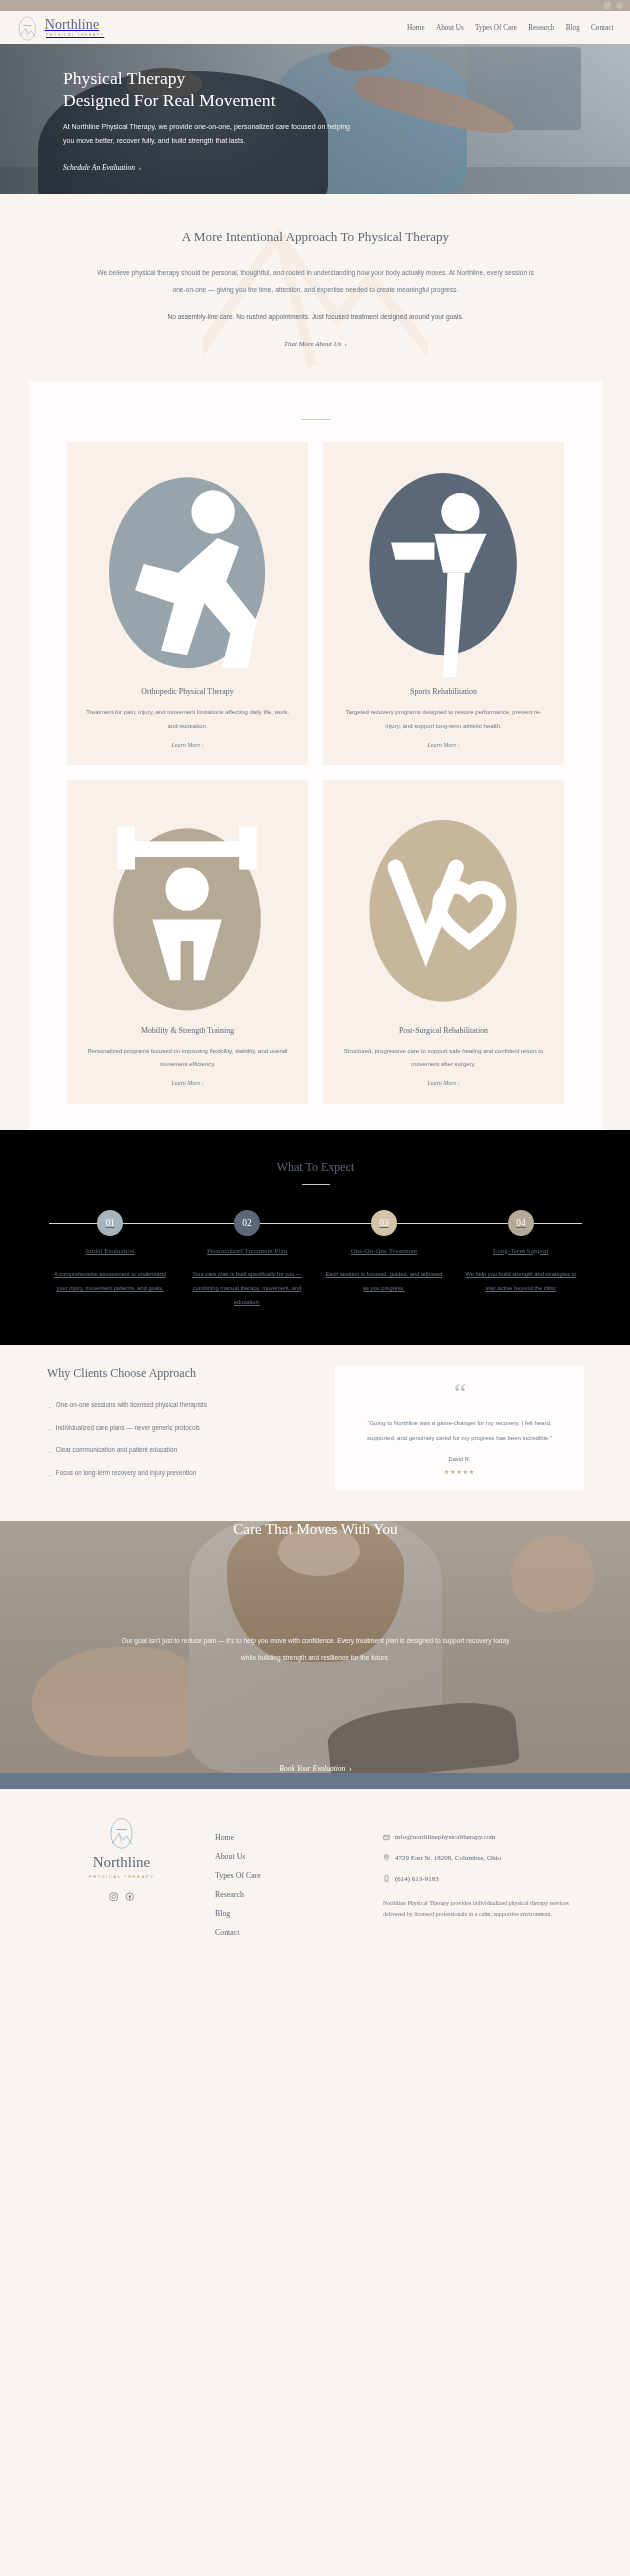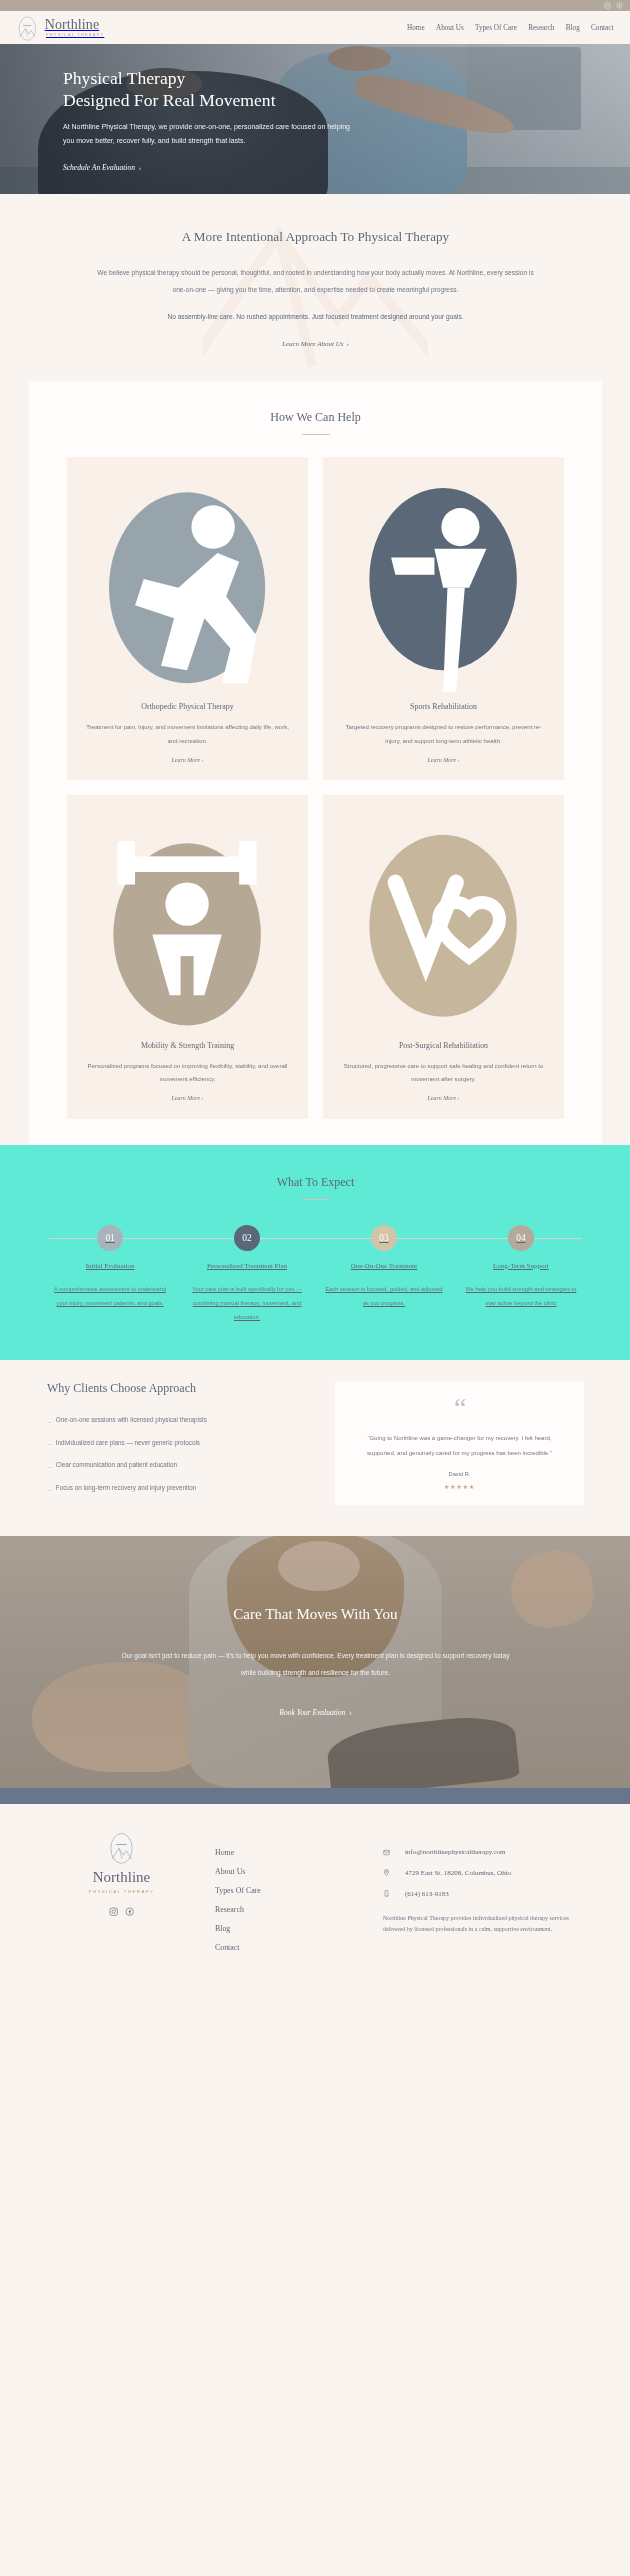--- a/index.html
+++ b/index.html
@@ -164,21 +164,21 @@
     color:#5b6878; margin-bottom:10px;
   }
   .card-d{ font-size:6px; line-height:2.25; color:#6d7886; }
   .card-l{
     display:inline-block; margin-top:8.8px;
     font-family:"Liberation Serif", serif; font-style:italic;
     font-size:6px; color:#6d7886; text-decoration:none;
   }
 
   
-  .steps-sec{ background:#5eead4; padding:30px 0 35px; }
+  .steps-sec{ background:#000000; padding:30px 0 35px; }
   .steps{
     position:relative; display:grid; grid-template-columns:repeat(4,1fr);
     margin:25px 29px 0; padding:0 12.6px;
   }
   .steps-line{
     position:absolute; left:20px; right:20px; top:13.2px;
     height:1.3px; background:#d9d4cf;
   }
   .step{ position:relative; text-align:center; padding:0 8.8px;text-decoration:underline; }
   .step-dot{
@@ -257,21 +257,21 @@
     position:absolute; right:18%; bottom:0; width:30%; height:26%;
     background:#6e6760; border-radius:40% 34% 10% 10%;
     transform:rotate(-6deg);
   }
   .cta-tint{
     position:absolute; inset:0;
     background:linear-gradient(180deg, rgba(120,112,104,.42) 0%, rgba(110,104,98,.46) 55%, rgba(104,98,92,.40) 100%);
   }
   .cta-inner{
     position:relative; height:100%; display:flex;
-    flex-direction:column; align-items:center; justify-content:center;
+    flex-direction:column; align-items:center; justify-content:space-between;
     text-align:center; padding:0 69px;border-radius:16px;
   }
   .cta-h{
     font-family:"Liberation Serif", serif; font-size:15px;
     color:#fff; font-weight:400;
   }
   .cta-p{
     margin-top:24px; font-size:6.6px; line-height:2.6;
     color:#f5f3f1; max-width:403px;
   }
@@ -295,21 +295,21 @@
   }
   .f-sub{ font-size:4.4px; letter-spacing:1.4px; color:#b79b72; margin-top:3.8px; }
   .f-social{ display:flex; gap:7px; margin-top:12.6px; }
   .f-links{ display:flex; flex-direction:column; gap:10px; padding-top:19px; }
   .f-links a{
     font-family:"Liberation Serif", serif; font-size:7.9px;
     color:#5b6878; text-decoration:none;
   }
   .f-contact{ padding-top:19px; }
   .f-row{
-    display:flex; align-items:flex-start; gap:15px; margin-bottom:11.3px;
+    display:flex; align-items:flex-start; gap:5px; margin-bottom:11.3px;
     font-family:"Liberation Serif", serif; font-size:7px; color:#5b6878;
   }
   .f-row svg{ flex:0 0 auto; margin-top:0.6px; }
   .f-about{
     margin-top:14px; font-family:"Liberation Serif", serif;
     font-size:6px; line-height:1.85; color:#6d7886; max-width:189px;
   }
 </style>
 </head>
 <body>
@@ -384,26 +384,25 @@
   <span class="wm">
     <svg viewBox="0 0 360 260" fill="none" stroke="#f1e5db" stroke-width="16">
       <path d="M-20 250 L120 40 L215 175 L265 110 L380 250"></path>
       <path d="M120 40 L175 250"></path>
     </svg>
   </span>
   <h2 class="intro-h">A More Intentional Approach To Physical Therapy</h2>
   <p class="intro-p">We believe physical therapy should be personal, thoughtful, and rooted in understanding how your body actually moves. At Northline, every session is one-on-one — giving you the time, attention, and expertise needed to create meaningful progress.</p>
   <p class="intro-p2">No assembly-line care. No rushed appointments. Just focused treatment designed around your goals.</p>
   <a href="#" class="intro-link">
-    <span>Learn More About Us</span><span class="chev">›</span>
+    <span>That More About Us</span><span class="chev">›</span>
   </a>
 </section>
 
 <section class="services">
-  <h2 class="sec-h">How We Can Help</h2>
   <div class="rule"></div>
   <div class="cards">
 
     <div class="card">
       <span class="card-icon">
         <svg viewBox="0 0 48 52">
             <ellipse cx="24" cy="26" rx="18" ry="22" fill="#97a4ac"></ellipse>
           <circle cx="30" cy="12" r="5" fill="#fff"></circle>
           <path d="M31 18 L22 26 L14 24 L12 30 L21 33 L18 44 L24 45 L28 33 L34 40 L32 48 L38 48 L40 37 L33 28 L36 20 Z" fill="#fff"></path>
         </svg>

